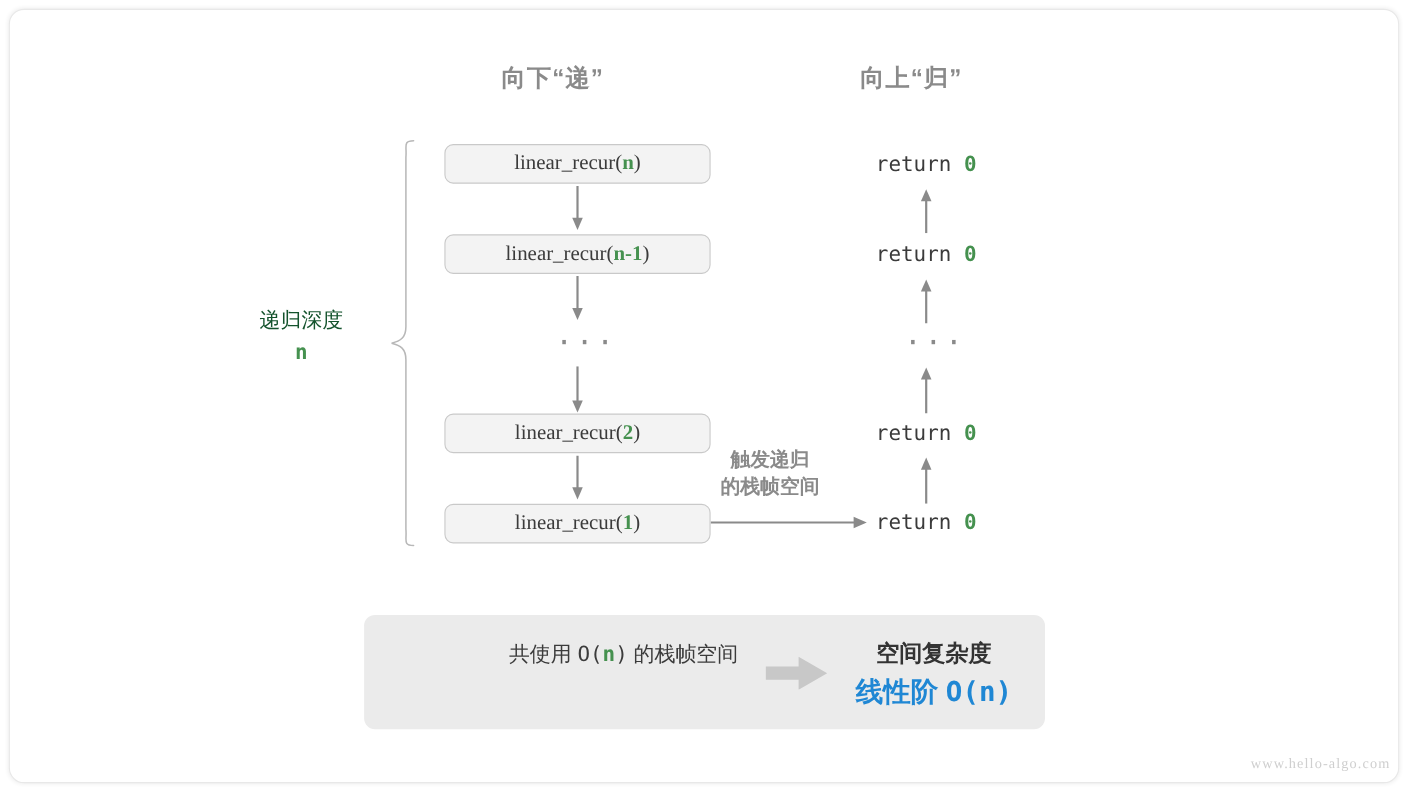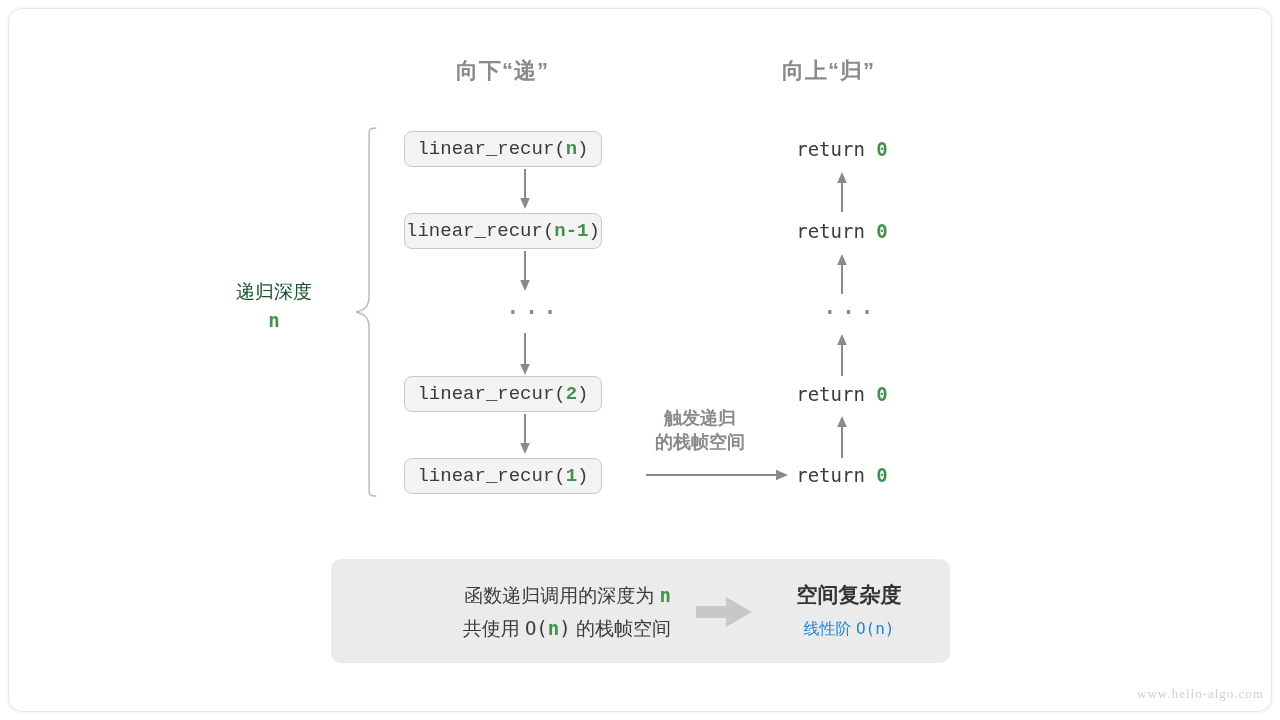--- a/index.html
+++ b/index.html
@@ -40,30 +40,30 @@
     color: #8a8a8a;
     font-size: 22px;
     font-weight: bold;
     letter-spacing: 1px;
     white-space: nowrap;
   }
 
   
   .call-box {
     position: absolute;
-    width: 198px;
+    width: 242px;
     height: 36px;
     box-sizing: border-box;
     background: #f3f3f3;
     border: 1px solid #c9c9c9;
     border-radius: 8px;
     display: flex;
     align-items: center;
     justify-content: center;
-    font-family: Liberation Mono, monospace;
+    font-family: Liberation Serif, serif;
     font-size: 19px;
     color: #3b3b3b;
     white-space: nowrap;
   }
 
   
   .ret-label {
     position: absolute;
     font-family: "DejaVu Sans Mono", "Liberation Mono", monospace;
     font-size: 19px;
@@ -150,22 +150,22 @@
   }
   .summary-right .title {
     display: block;
     font-size: 21px;
     font-weight: bold;
     color: #333333;
     line-height: 34px;
   }
   .summary-right .value {
     display: block;
-    font-size: 16px;
-    font-weight: normal;
+    font-size: 25px;
+    font-weight: bold;
     color: #1f87d4;
     line-height: 34px;
   }
   .big-arrow {
     position: absolute;
     left: 365px;
     top: 38px;
   }
 
   .watermark {
@@ -292,24 +292,20 @@
     <path d="M7 2 L2.2 13 L11.8 13 Z" fill="#8a8a8a"></path>
   </svg>
 
   <div class="ret-label" style="left:752px; top:464px;">
     <span>return</span>
     <span class="grn">0</span>
   </div>
 
   <div class="summary">
     <div class="summary-left">
-      <div>
-        <span>函数递归调用的深度为</span>
-        <span class="mono grn">n</span>
-      </div>
       <div>
         <span>共使用</span>
         <span class="mono">O(</span><span class="mono grn">n</span><span class="mono">)</span>
         <span>的栈帧空间</span>
       </div>
     </div>
 
     <svg class="big-arrow" width="56" height="30" viewBox="0 0 56 30">
       <path d="M0 9 L30 9 L30 0 L56 15 L30 30 L30 21 L0 21 Z" fill="#c8c8c8"></path>
     </svg>

